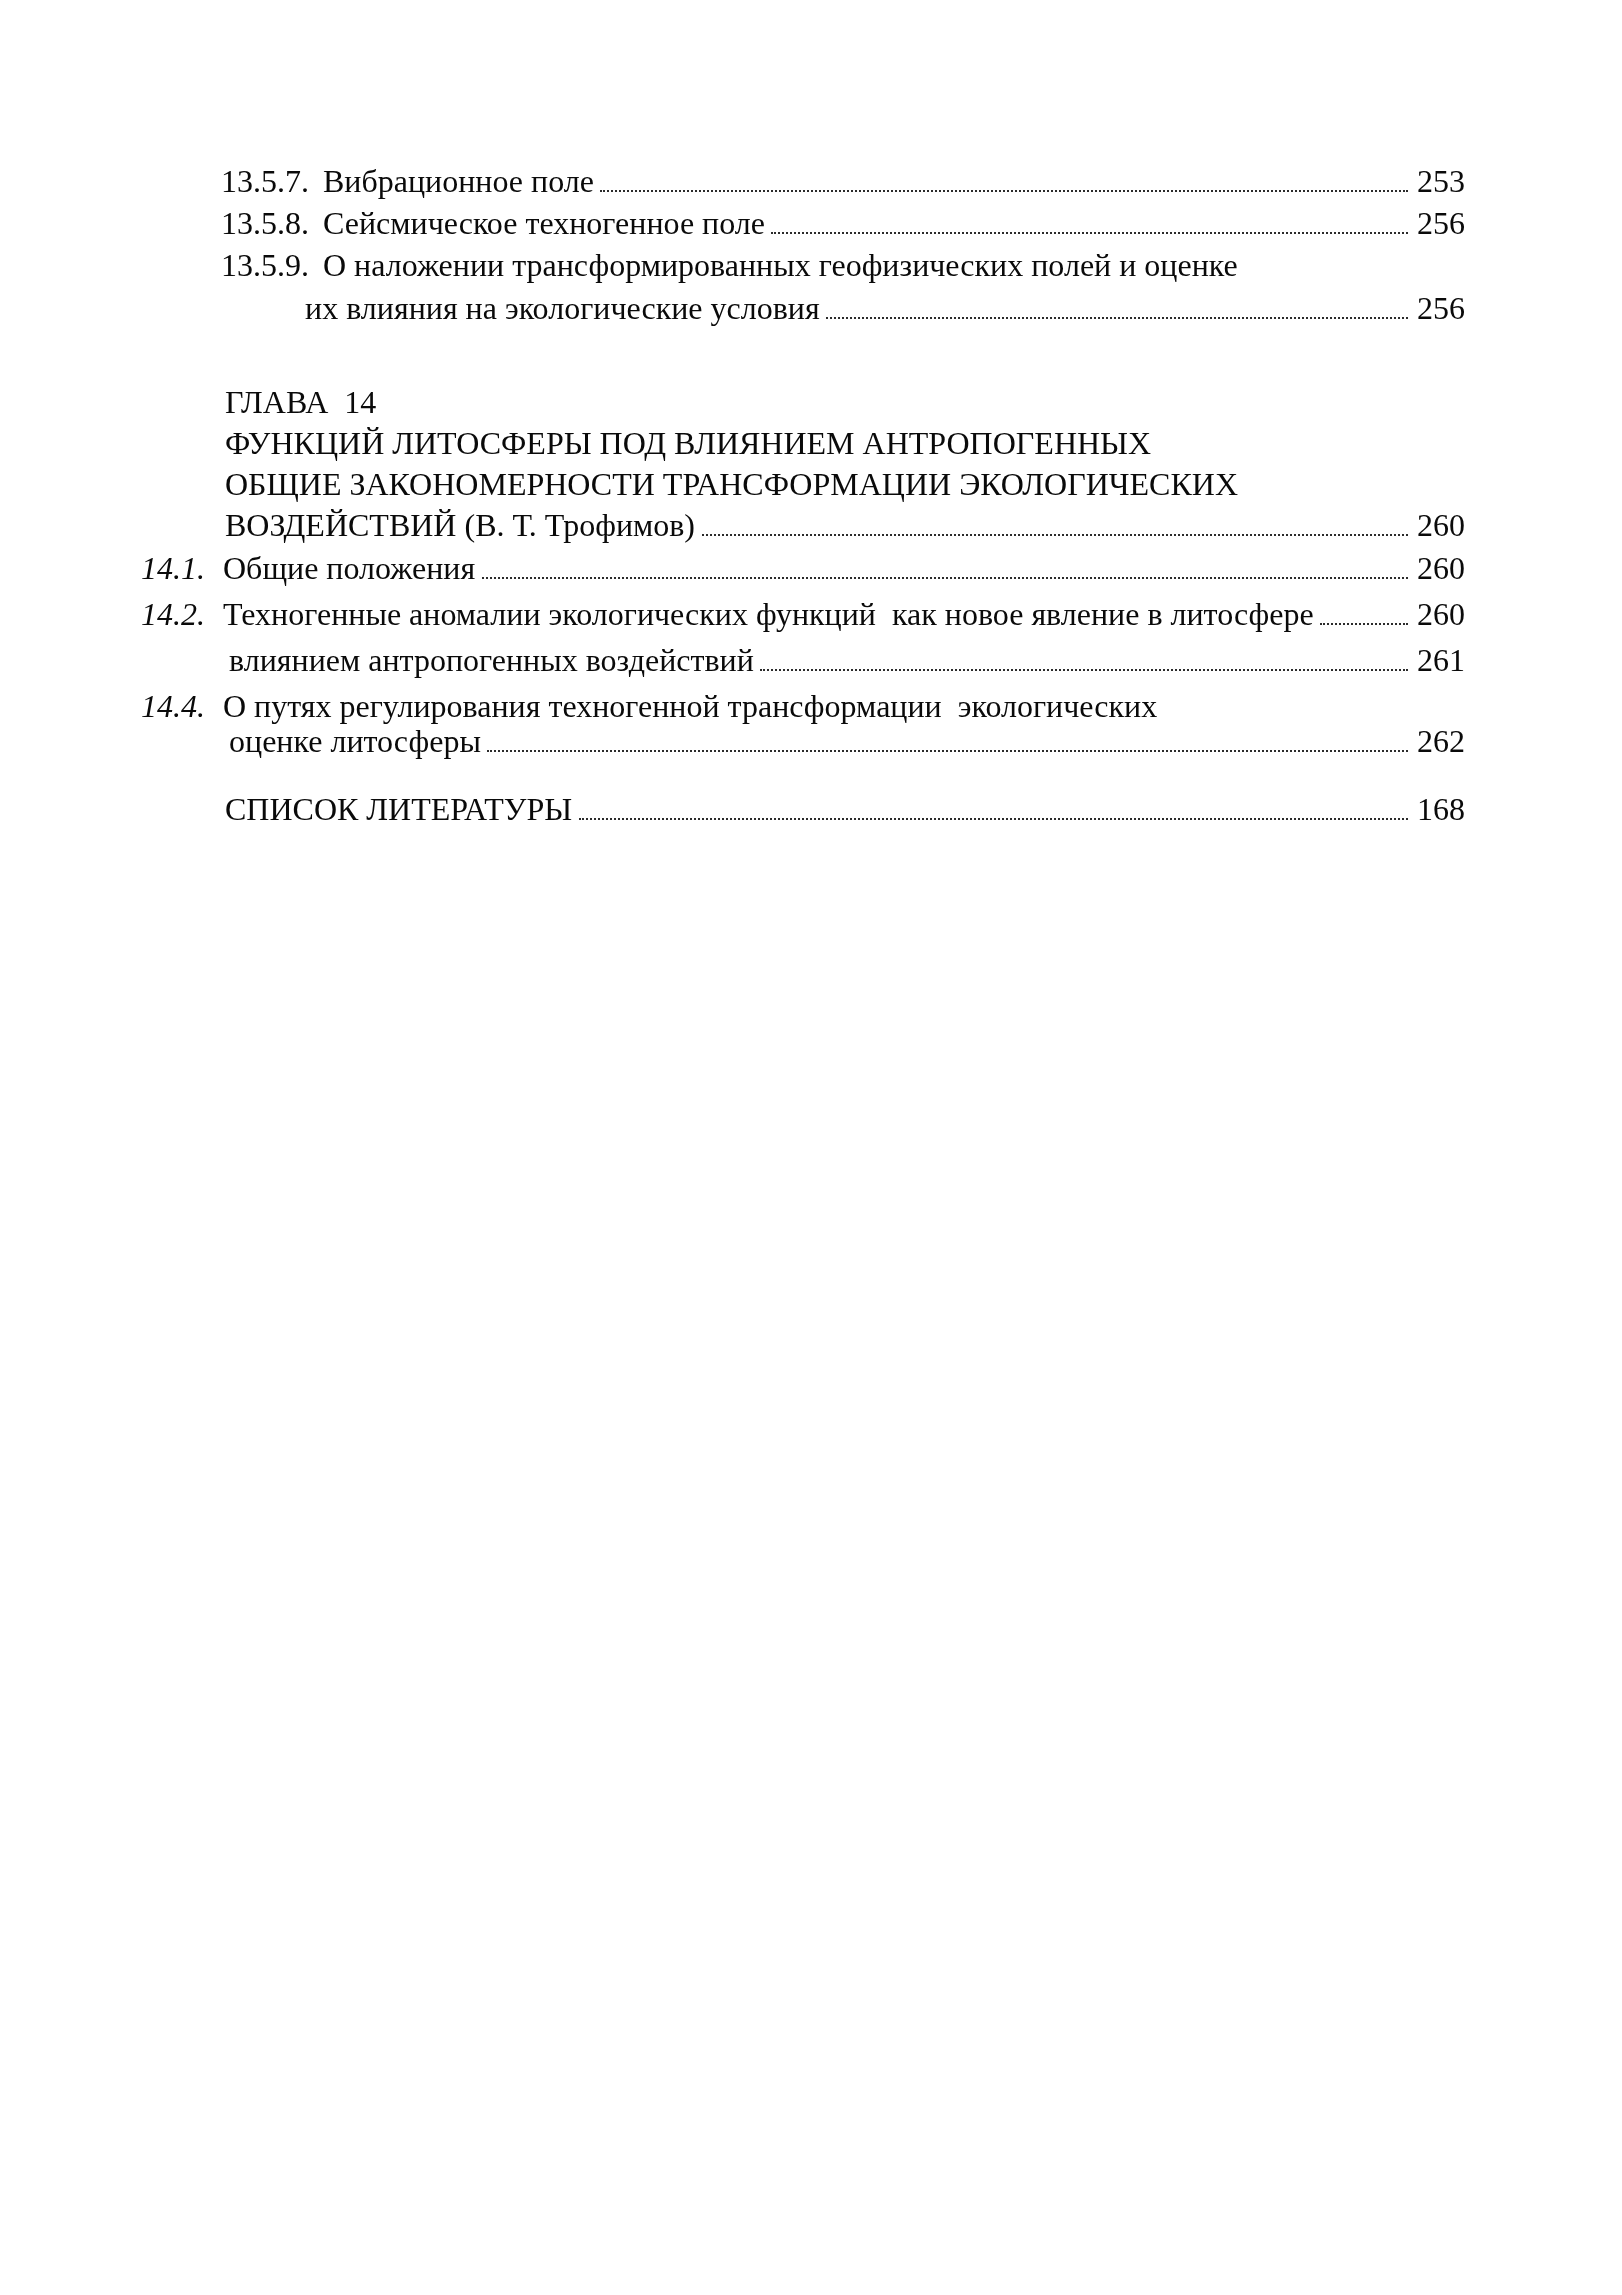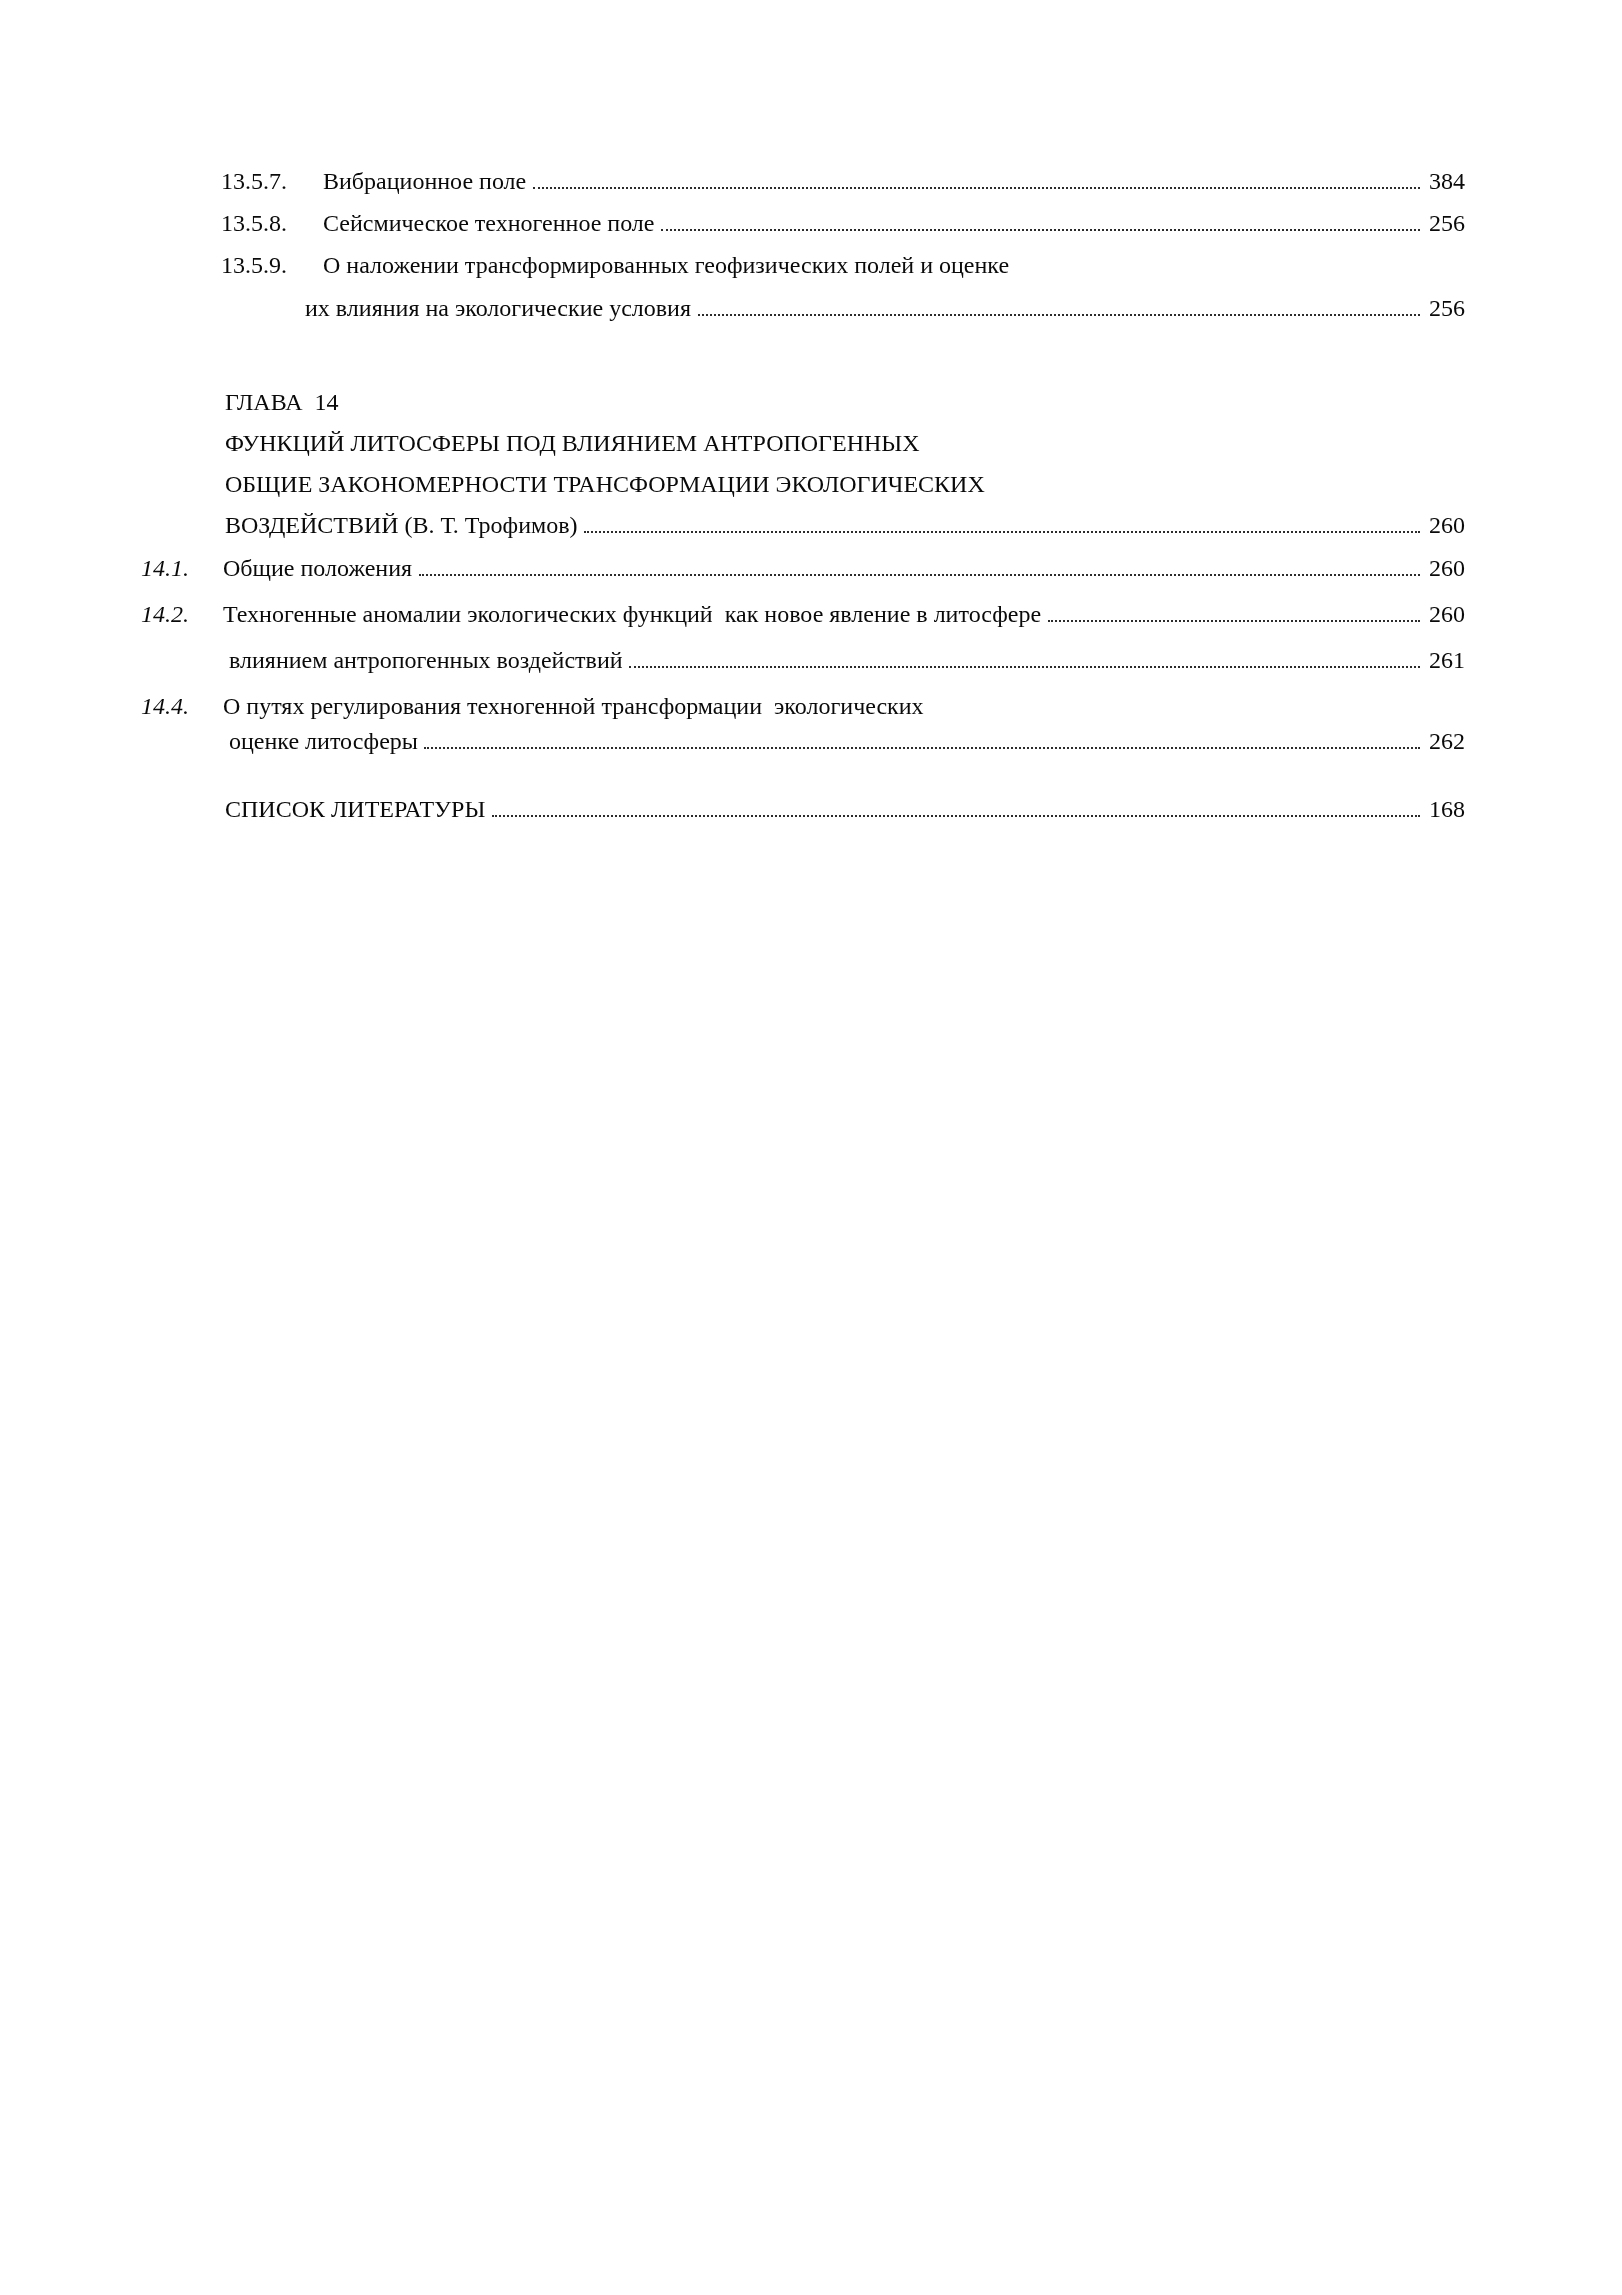--- a/index.html
+++ b/index.html
@@ -14,21 +14,21 @@
     background: #ffffff;
     font-family: "Liberation Serif", "DejaVu Serif", serif;
     color: #0a0a0a;
     overflow: hidden;
   }
   .toc {
     position: absolute;
     left: 141px;
     top: 164px;
     width: 1324px;
-    font-size: 24px;
+    font-size: 32px;
   }
   .row {
     display: flex;
     align-items: baseline;
     line-height: 35px;
     white-space: nowrap;
   }
   .row .num {
     flex: 0 0 auto;
     display: inline-block;
@@ -68,21 +68,21 @@
 </head>
 <body>
 
 <div class="page">
   <div class="toc">
 
     <div class="row ind-sub mb-s">
       <span class="num lvl3">13.5.7.</span>
       <span class="text">Вибрационное поле</span>
       <span class="fill"></span>
-      <span class="pagenum">384</span>
+      <span class="pagenum">253</span>
     </div>
 
     <div class="row ind-sub mb-s">
       <span class="num lvl3">13.5.8.</span>
       <span class="text">Сейсмическое техногенное поле</span>
       <span class="fill"></span>
       <span class="pagenum">256</span>
     </div>
 
     <div class="row ind-sub mb-s">

